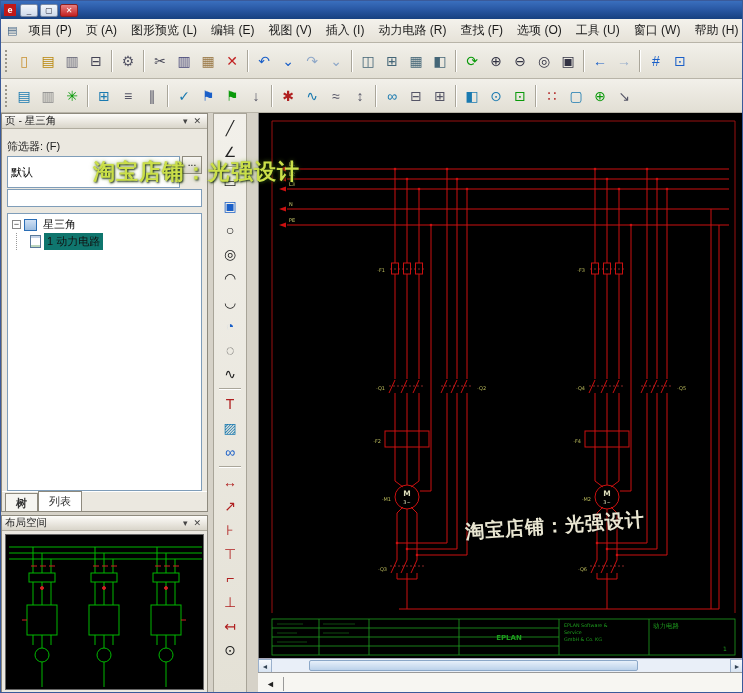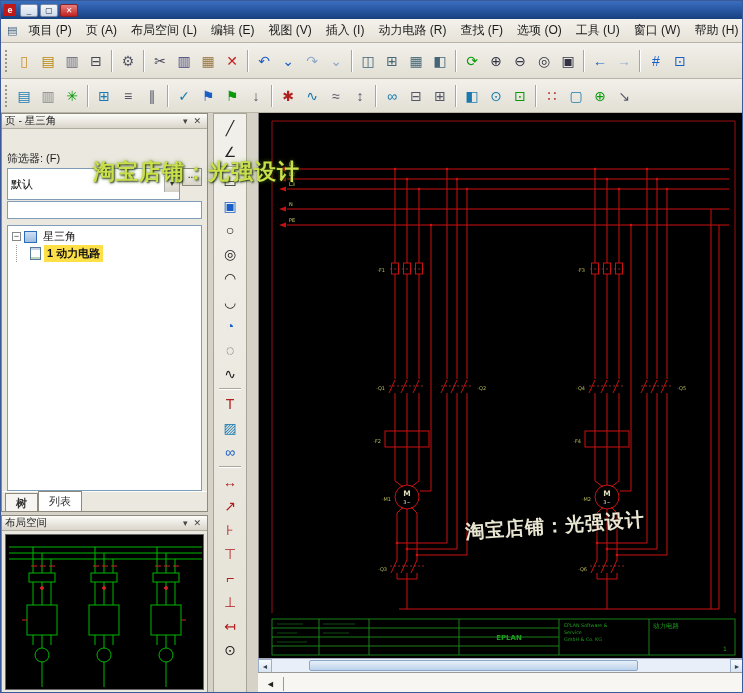--- a/index.html
+++ b/index.html
@@ -27,37 +27,37 @@
   .tbtn{width:22px;height:22px;line-height:22px;text-align:center;font-size:14px;margin:1px;flex:0 0 auto;}
   .tsep{width:2px;height:22px;border-left:1px solid #aaa69a;border-right:1px solid #fff;margin:0 3px;flex:0 0 auto;}
 
   
   .panel{position:absolute;left:0;width:207px;background:#ebe8e0;border:1px solid #8e8a7e;}
   .phead{height:15px;background:linear-gradient(#fdfcf9,#d9d5ca);border-bottom:1px solid #b0ac9f;display:flex;align-items:center;font-size:10.5px;padding:0 3px;color:#222;}
   .phead .sp{flex:1;}
   .pbtn{font-size:9px;color:#444;padding:0 3px;}
 
   .pages{top:112px;height:399px;display:flex;flex-direction:column;}
-  .pbody{padding:20px 5px 0 5px;display:flex;flex-direction:column;flex:1;min-height:0;}
+  .pbody{padding:8px 5px 0 5px;display:flex;flex-direction:column;flex:1;min-height:0;}
   .flabel{font-size:11px;color:#222;margin:2px 0 2px 0;}
   .fr{display:flex;gap:2px;}
   .combo{flex:1;height:32px;background:#fff;border:1px solid #7f9db9;display:flex;align-items:center;}
   .combo-text{flex:1;font-size:11px;padding-left:3px;}
   .combo-btn{width:15px;height:16px;background:linear-gradient(#f5f4f0,#d5d1c6);border-left:1px solid #aaa;font-size:8px;text-align:center;line-height:16px;color:#333;}
   .browse{width:20px;height:18px;background:linear-gradient(#f7f6f2,#d9d5ca);border:1px solid #8e8a7e;font-size:10px;line-height:12px;text-align:center;}
   .vinput{width:100%;height:18px;border:1px solid #7f9db9;background:#fff;margin-top:1px;font-size:11px;padding:0 3px;}
   .treebox{flex:1;margin-top:6px;background:#fff;border:1px solid #7f9db9;overflow:hidden;padding:2px 0;}
   .trow{display:flex;align-items:center;height:17px;font-size:11px;white-space:nowrap;}
   .expander{width:9px;height:9px;border:1px solid #888;background:#fff;font-size:9px;line-height:7px;text-align:center;margin:0 3px 0 4px;color:#333;}
   .ticon{width:13px;height:12px;margin-right:3px;flex:0 0 auto;}
   .root-icon{background:linear-gradient(#cfe0f5,#9dbde0);border:1px solid #2a6db5;}
   .page-icon{width:11px;height:13px;background:#fff;border:1px solid #5a7a9a;box-shadow:inset 0 -2px 0 #bcd6bc, inset 0 2px 0 #c6d4e8;}
   .tindent{width:14px;height:17px;border-left:1px dotted #999;margin-left:8px;flex:0 0 auto;}
   .tlabel{padding:1px 3px;color:#111;}
-  .trow.sel .tlabel{background:#fde047;font-weight:bold;}
+  .trow.sel .tlabel{background:#0f766e;font-weight:normal;}
   .ptabs{height:20px;display:flex;align-items:flex-end;padding:0 3px;border-top:1px solid #fff;}
   .ptab{font-size:11px;padding:2px 10px;border:1px solid #8e8a7e;border-bottom:none;background:#ffffff;color:#333;}
   .ptab.active{background:#f6f5f1;height:18px;font-weight:bold;}
 
   .preview{top:514px;height:179px;display:flex;flex-direction:column;}
   .pcanvas{flex:1;margin:3px;background:#000;border:1px solid #666;overflow:hidden;}
 
   
   .palette{position:absolute;left:212px;top:112px;width:34px;height:581px;background:linear-gradient(#f2f0ea,#e4e1d6);border:1px solid #a8a498;display:flex;flex-direction:column;align-items:center;padding-top:2px;}
   .ptool{width:24px;height:22px;line-height:22px;text-align:center;font-size:14px;margin:1px 0;}
@@ -91,21 +91,21 @@
       <span class="wbtn">_</span>
       <span class="wbtn">▢</span>
       <span class="wbtn close">✕</span>
     </span>
   </div>
 
   <div class="menubar">
     <span class="doc-icon">▤</span>
     <span class="mitem">项目 (P)</span>
     <span class="mitem">页 (A)</span>
-    <span class="mitem">布局空间 (L)</span>
+    <span class="mitem">图形预览 (L)</span>
     <span class="mitem">编辑 (E)</span>
     <span class="mitem">视图 (V)</span>
     <span class="mitem">插入 (I)</span>
     <span class="mitem">动力电路 (R)</span>
     <span class="mitem">查找 (F)</span>
     <span class="mitem">选项 (O)</span>
     <span class="mitem">工具 (U)</span>
     <span class="mitem">窗口 (W)</span>
     <span class="mitem">帮助 (H)</span>
   </div>

